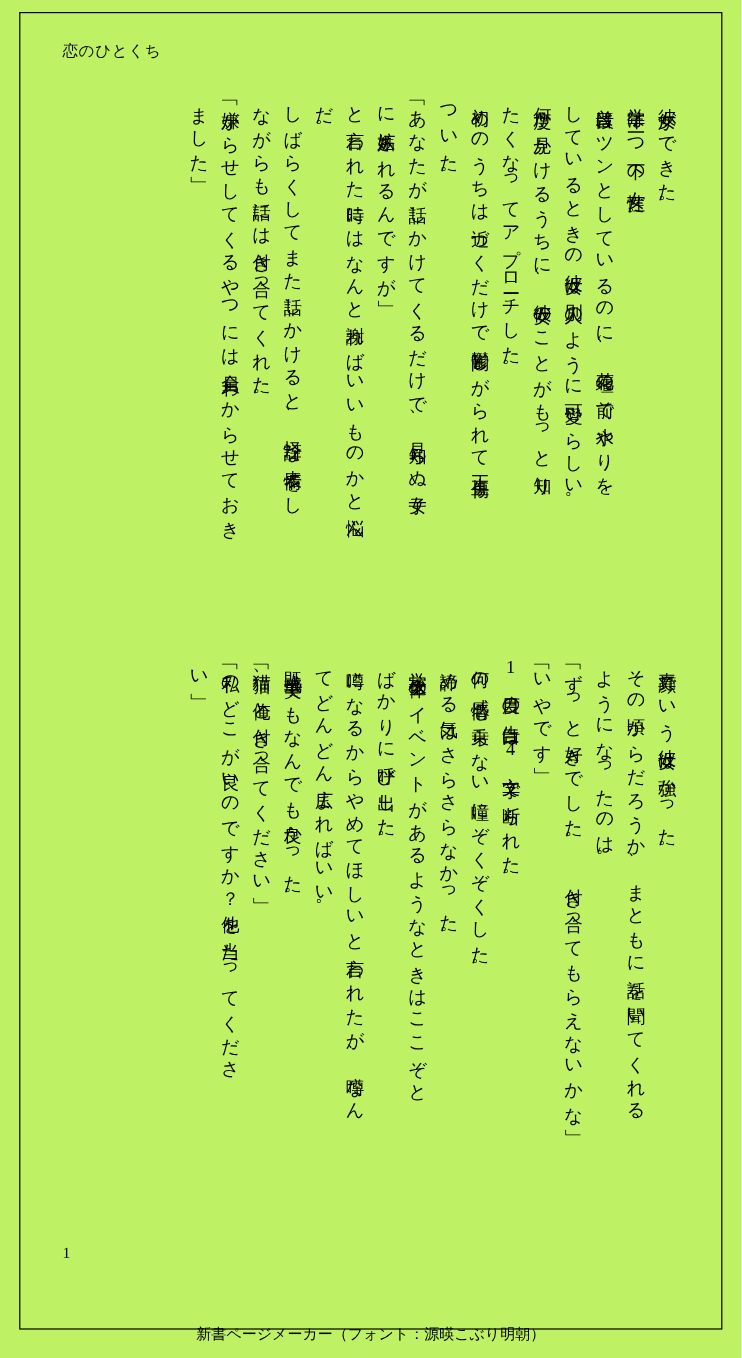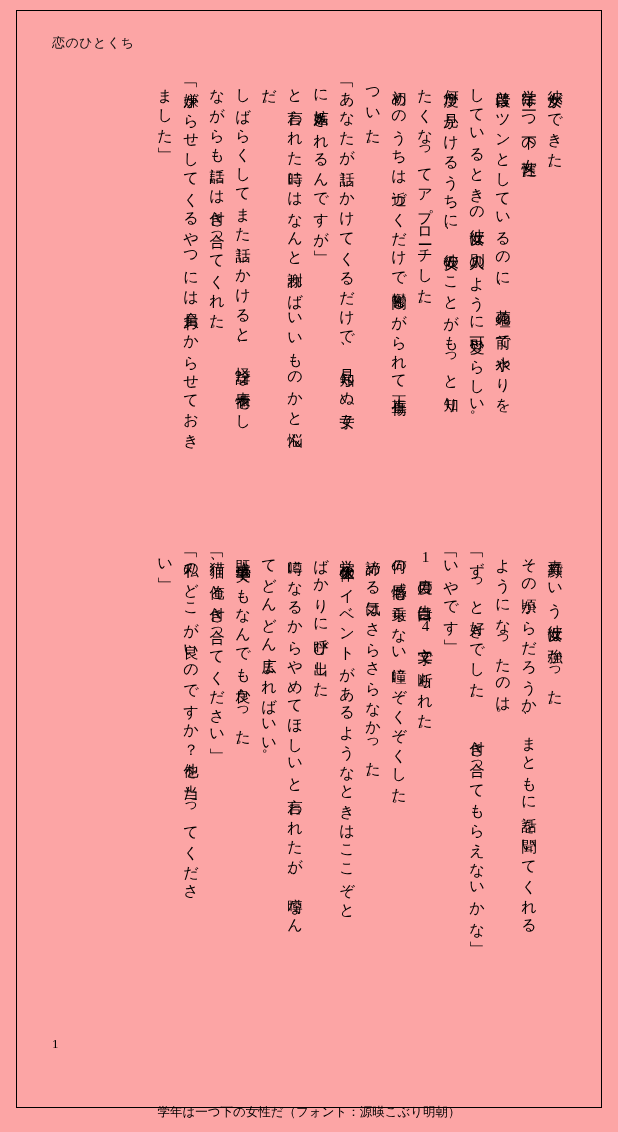--- a/index.html
+++ b/index.html
@@ -8,21 +8,21 @@
     background: #ffffff;
   }
   body {
     font-family: "Liberation Serif", "DejaVu Serif", serif;
     color: #000000;
   }
   #page {
     position: relative;
     width: 618px;
     height: 1132px;
-    background: #fca5a5;
+    background: #bef264;
     overflow: hidden;
     box-sizing: border-box;
   }
   
   #page-frame {
     position: absolute;
     left: 16px;
     top: 10px;
     width: 586px;
     height: 1098px;
@@ -134,13 +134,13 @@
     <div class="vcol">既成事実でもなんでも良かった。</div>
     <div class="vcol">「猫猫、俺と付き合ってください」</div>
     <div class="vcol">「私のどこが良いのですか？他を当たってくださ</div>
     <div class="vcol">い」</div>
   </div>
 
   <div id="page-number">1</div>
 
 </div>
 
-<div id="footer-note">学年は一つ下の女性だ（フォント：源暎こぶり明朝）</div>
+<div id="footer-note">新書ページメーカー（フォント：源暎こぶり明朝）</div>
 
 </body></html>

